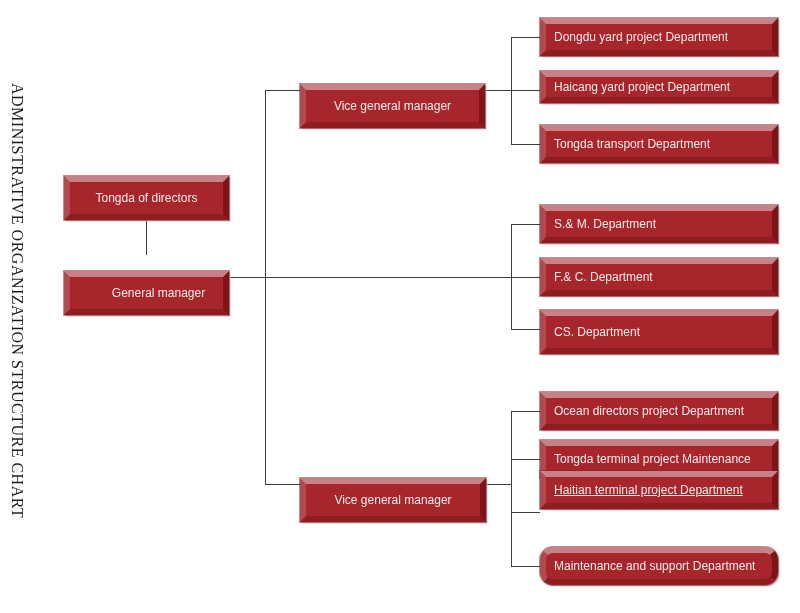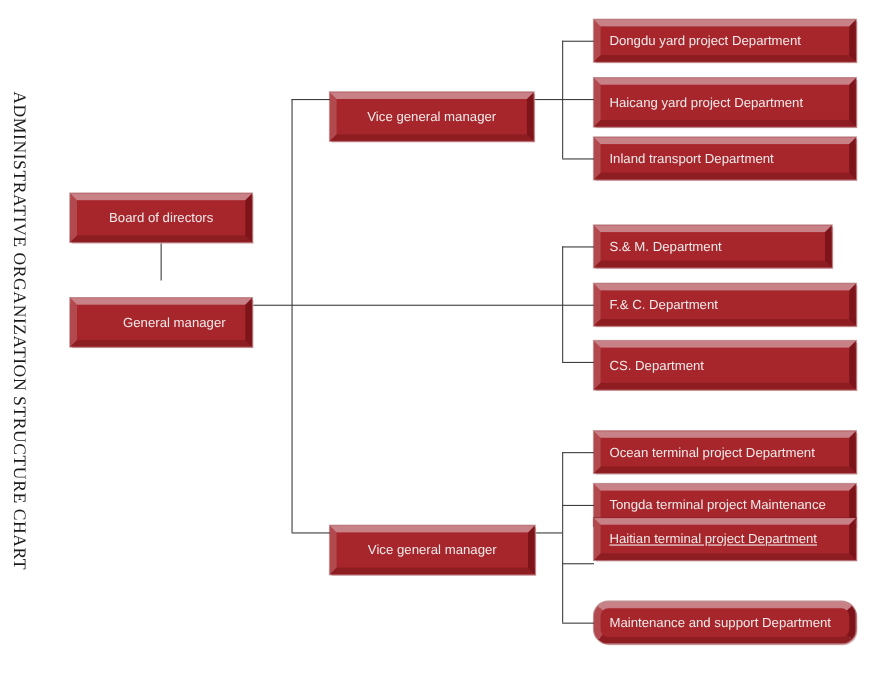--- a/index.html
+++ b/index.html
@@ -74,51 +74,51 @@
     <div class="line" style="left: 511px; top: 224px; width: 29px; height: 1px;"></div>
     <div class="line" style="left: 511px; top: 329px; width: 29px; height: 1px;"></div>
     <div class="line" style="left: 265px; top: 484px; width: 35px; height: 1px;"></div>
     <div class="line" style="left: 486px; top: 484px; width: 25px; height: 1px;"></div>
     <div class="line" style="left: 511px; top: 411px; width: 1px; height: 155px;"></div>
     <div class="line" style="left: 511px; top: 411px; width: 29px; height: 1px;"></div>
     <div class="line" style="left: 511px; top: 459px; width: 29px; height: 1px;"></div>
     <div class="line" style="left: 511px; top: 512px; width: 29px; height: 1px;"></div>
     <div class="line" style="left: 511px; top: 566px; width: 29px; height: 1px;"></div>
     <div class="node center" style="left: 64px; top: 160px; width: 165px; height: 44px;">
-      <span>Board of directors</span>
+      <span>Tongda of directors</span>
     </div>
     <div class="node center" style="left: 64px; top: 255px; width: 165px; height: 44px; padding-left: 24px;">
       <span>General manager</span>
     </div>
     <div class="node center" style="left: 300px; top: 68px; width: 185px; height: 44px;">
       <span>Vice general manager</span>
     </div>
     <div class="node center" style="left: 300px; top: 462px; width: 186px; height: 44px;">
       <span>Vice general manager</span>
     </div>
     <div class="node" style="left: 540px; top: 18px; width: 238px; height: 38px;">
       <span>Dongdu yard project Department</span>
     </div>
-    <div class="node" style="left: 540px; top: 71px; width: 238px; height: 44px;">
+    <div class="node" style="left: 540px; top: 71px; width: 238px; height: 32px;">
       <span>Haicang yard project Department</span>
     </div>
     <div class="node" style="left: 540px; top: 125px; width: 238px; height: 38px;">
-      <span>Inland transport Department</span>
+      <span>Tongda transport Department</span>
     </div>
-    <div class="node" style="left: 540px; top: 205px; width: 216px; height: 38px;">
+    <div class="node" style="left: 540px; top: 205px; width: 238px; height: 38px;">
       <span>S.&amp; M. Department</span>
     </div>
     <div class="node" style="left: 540px; top: 258px; width: 238px; height: 38px;">
       <span>F.&amp; C. Department</span>
     </div>
     <div class="node" style="left: 540px; top: 310px; width: 238px; height: 44px;">
       <span>CS. Department</span>
     </div>
     <div class="node" style="left: 540px; top: 392px; width: 238px; height: 38px;">
-      <span>Ocean terminal project Department</span>
+      <span>Ocean directors project Department</span>
     </div>
     <div class="node" style="left: 540px; top: 440px; width: 238px; height: 38px;">
       <span>Tongda terminal project Maintenance</span>
     </div>
     <div class="node" style="left: 540px; top: 471px; width: 238px; height: 38px; text-decoration: underline;">
       <span>Haitian terminal project Department</span>
     </div>
     <div class="node" style="left: 540px; top: 547px; width: 238px; height: 38px; border-radius: 13px;">
       <span>Maintenance and support Department</span>
     </div>

